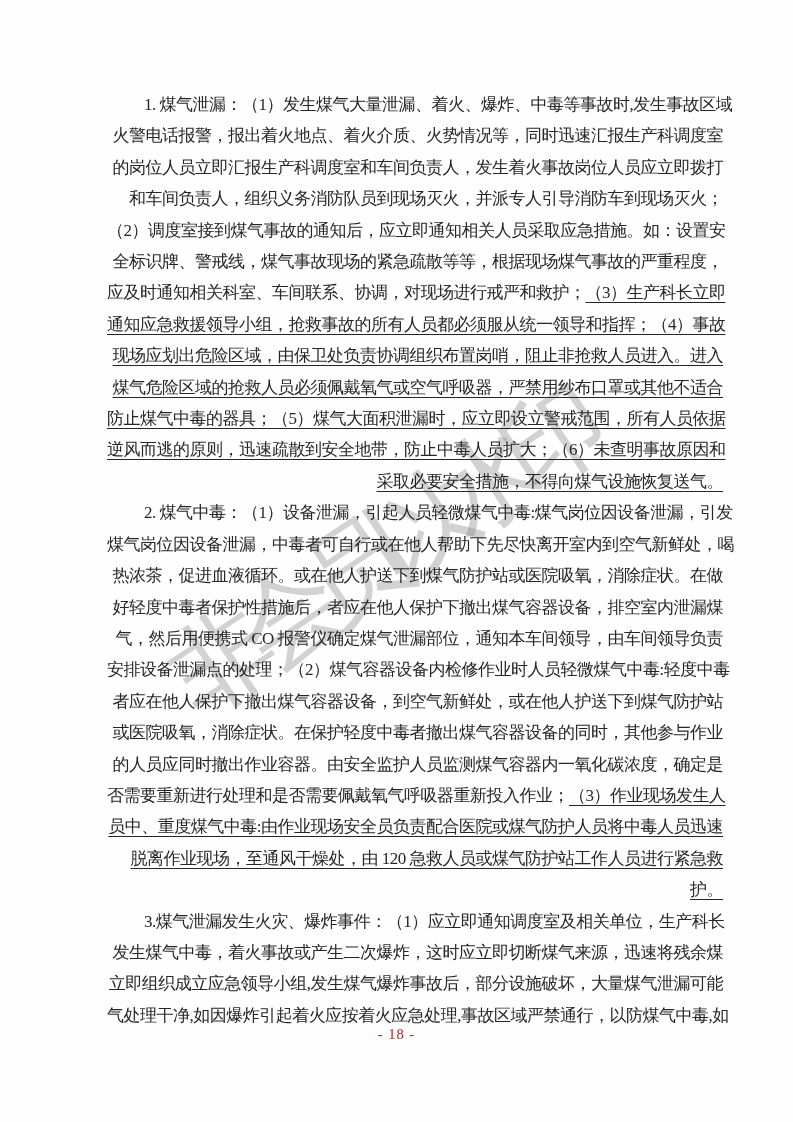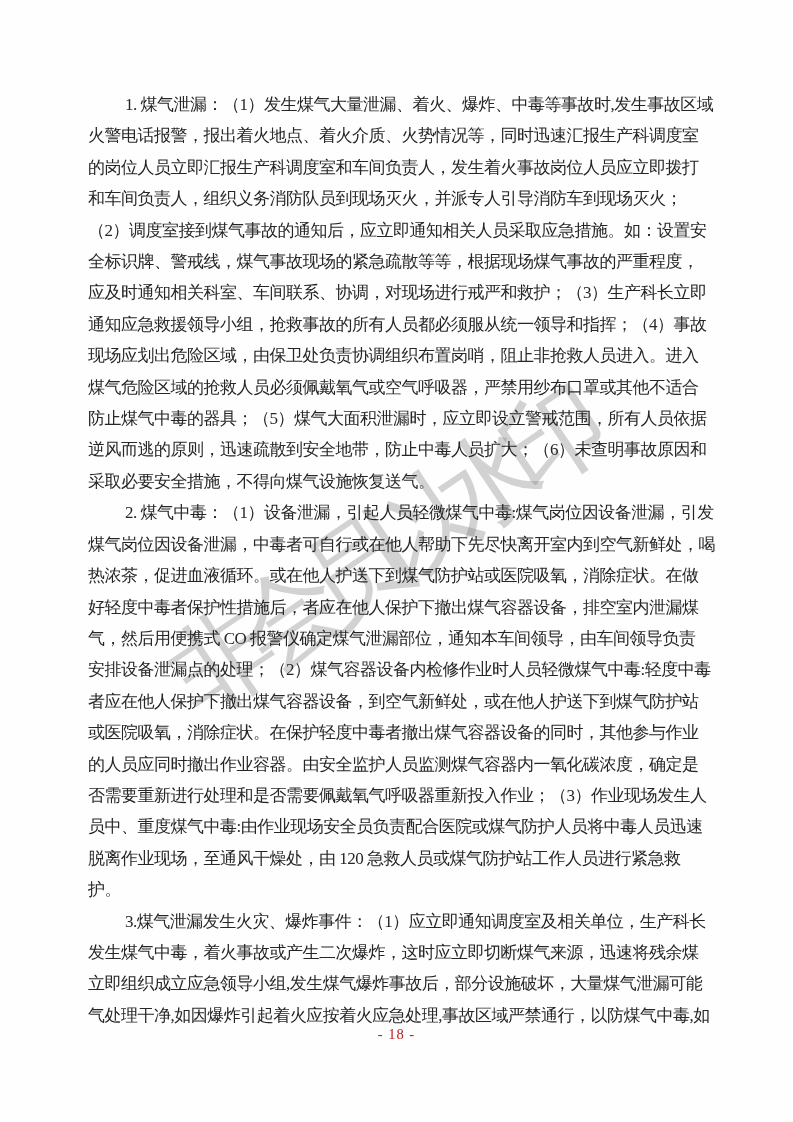--- a/index.html
+++ b/index.html
@@ -11,33 +11,35 @@
     overflow: hidden;
   }
   .page {
     position: absolute;
     left: 0; top: 0;
     width: 793px; height: 1122px;
     background: #fefefe;
   }
   .content {
     position: absolute;
-    left: 88px; top: 89px;
+    left: 107px; top: 89px;
     width: 616px;
     color: #262626;
     font-size: 17px;
+    text-align: right;
   }
   .line {
     line-height: 31.4px;
     white-space: nowrap;
     letter-spacing: -0.5px;
   }
   .line.indent { text-indent: 37px; }
   .seg { color: #262626; }
   .seg.u {
+    text-decoration: underline;
     text-underline-offset: 4px;
     text-decoration-thickness: 1px;
   }
   .watermark {
     position: absolute;
     left: 172px; top: 610px;
     font-size: 102px;
     line-height: 102px;
     color: rgba(110, 110, 110, 0.30);
     letter-spacing: -22px;

